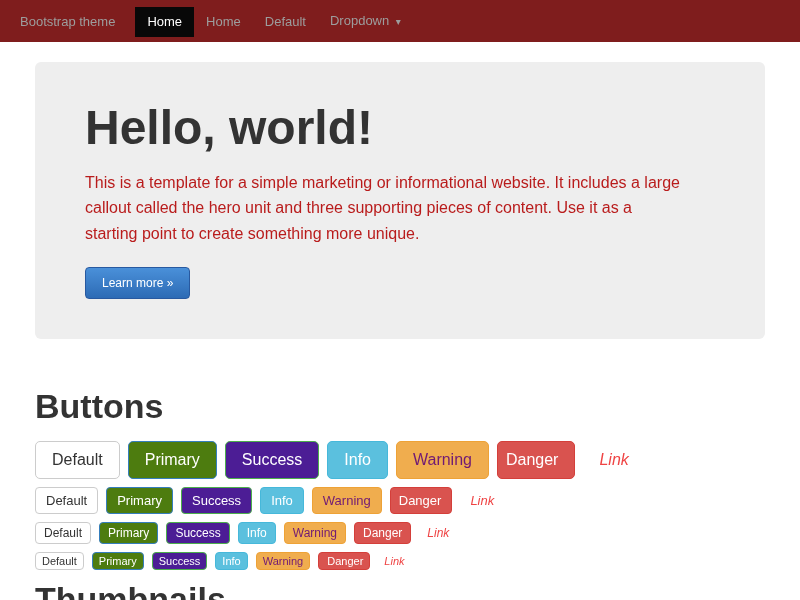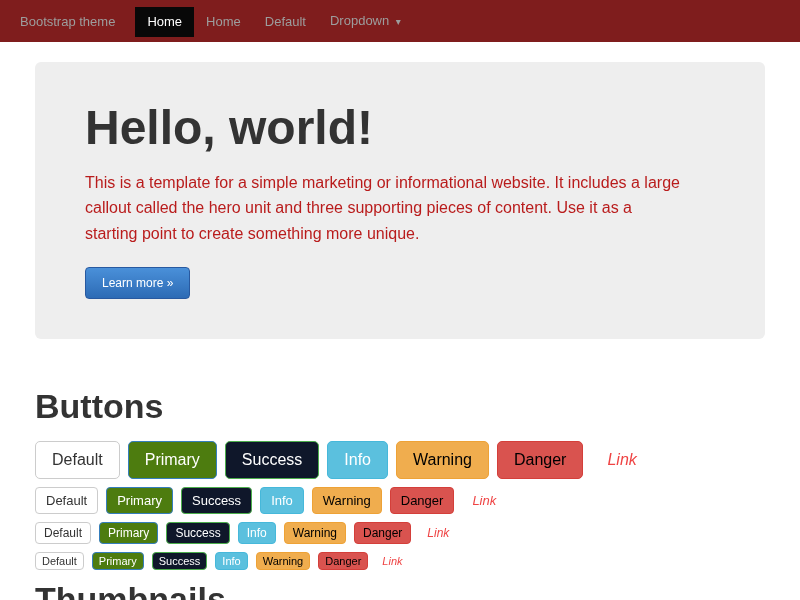--- a/index.html
+++ b/index.html
@@ -124,24 +124,24 @@
       font-size: 12px;
     }
     
     .btn-xs {
       padding: 2px 6px;
       font-size: 11px;
     }
 
     .btn-default { background-color: #fff; color: #333; border-color: #ccc; }
     .btn-primary { background-color: #4d7c0f; color: #fff; border-color: #357ebd; }
-    .btn-success { background-color: #0f172a; color: #fff; border-color: #4cae4c; }
+    .btn-success { background-color: #4c1d95; color: #fff; border-color: #4cae4c; }
     .btn-info    { background-color: #5bc0de; color: #fff; border-color: #46b8da; text-align: right; }
-    .btn-warning { background-color: #f0ad4e; color: #000000; border-color: #eea236; }
-    .btn-danger  { background-color: #d9534f; color: #000000; border-color: #d43f3a; }
+    .btn-warning { background-color: #f0ad4e; color: #701a75; border-color: #eea236; }
+    .btn-danger  { background-color: #d9534f; color: #ffffff; border-color: #d43f3a; padding-left: 8px; }
     .btn-link    { background: none; border: none; color: #ef4444; text-decoration: none; cursor: pointer; font-style: italic; }
 
     
     .thumbnails-section {
       margin-top: 10px;
     }
     .thumbnail {
       border: 1px solid #ddd;
       border-radius: 4px;
       padding: 4px;

